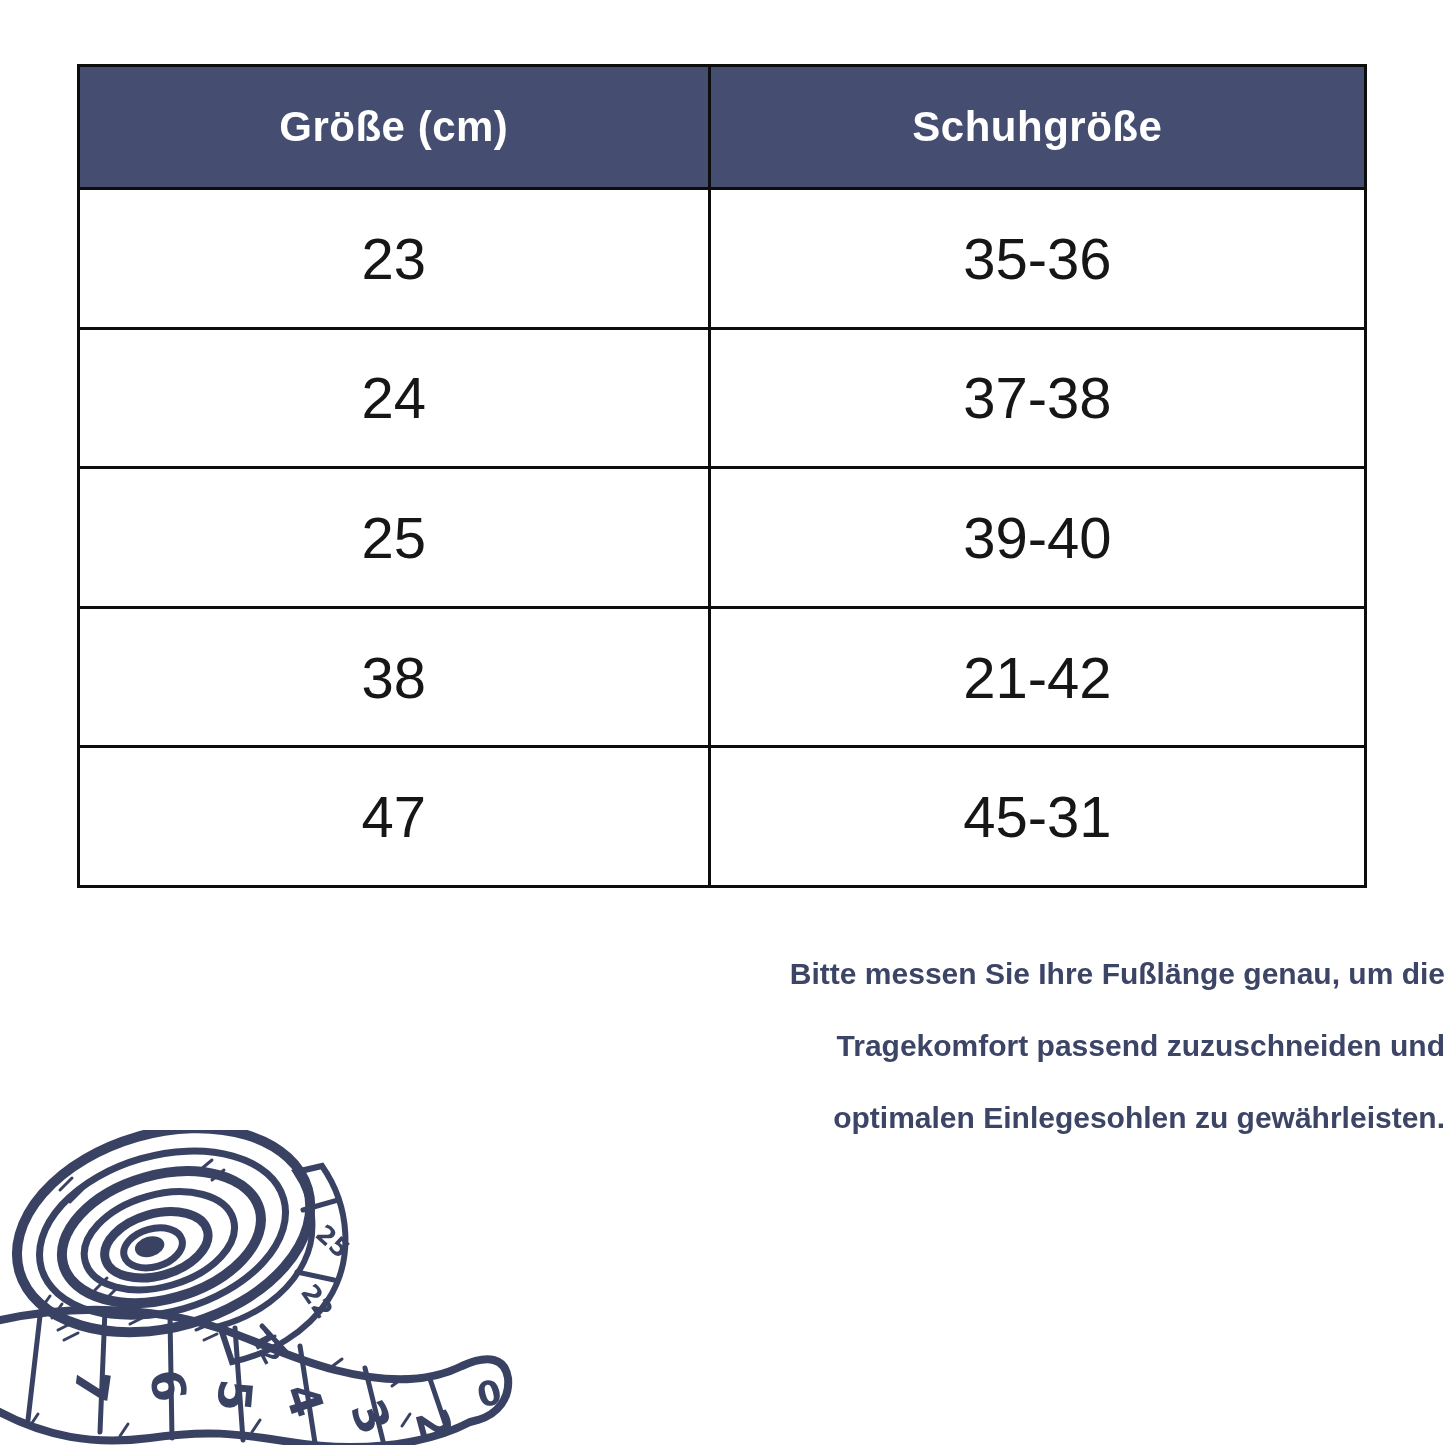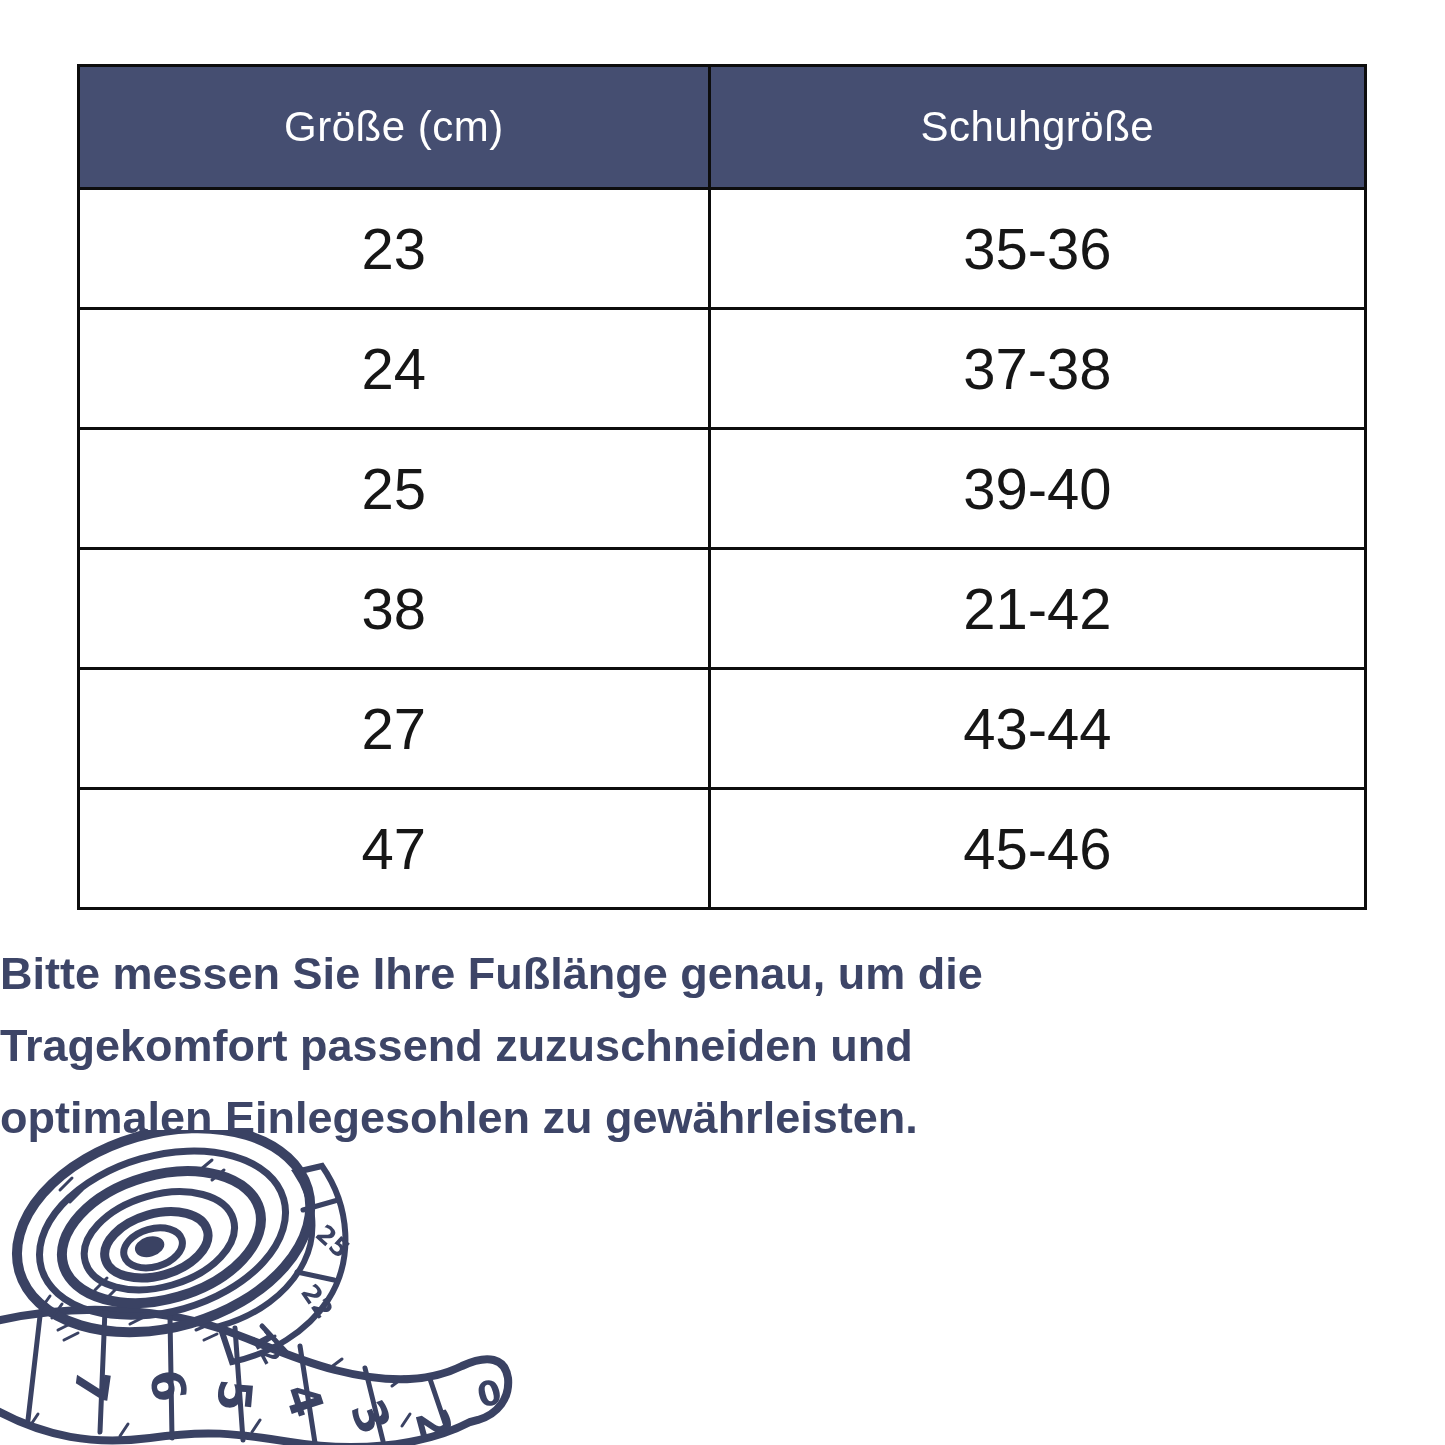--- a/index.html
+++ b/index.html
@@ -11,31 +11,31 @@
   
   table.size-table{
     position:absolute;left:77px;top:64px;width:1290px;height:824px;
     border-collapse:collapse;table-layout:fixed;background:#ffffff;
   }
   .size-table th,.size-table td{
     border:3px solid #0d0d0d;text-align:center;vertical-align:middle;
     padding:0;
   }
   .size-table th{
-    background:#454e71;color:#ffffff;font-size:42px;font-weight:400;
+    background:#454e71;color:#ffffff;font-size:42px;font-weight:700;
     height:120px;letter-spacing:.5px;
   }
   .size-table td{
     font-size:58px;color:#161616;font-weight:400;height:117px;
   }
   .col-cm{width:49%;} .col-shoe{width:51%;}
   
   .note{
     position:absolute;left:0;top:938px;width:100%;
-    text-align:left;color:#3d4567;font-weight:700;font-size:45px;
+    text-align:right;color:#3d4567;font-weight:700;font-size:30px;
     line-height:72px;
   }
   
   .tape-wrap{position:absolute;left:0;bottom:0;width:555px;height:315px;}
   .ink{stroke:#3a4263;fill:none;stroke-linecap:round;}
   .tape-num{
     font-family:"DejaVu Sans", sans-serif;font-weight:700;fill:#3a4263;
   }
 </style>
 </head>
@@ -63,26 +63,22 @@
     </tr>
     <tr>
       <td>25</td>
       <td>39-40</td>
     </tr>
     <tr>
       <td>38</td>
       <td>21-42</td>
     </tr>
     <tr>
-      <td>27</td>
-      <td>43-44</td>
-    </tr>
-    <tr>
       <td>47</td>
-      <td>45-46</td>
+      <td>45-31</td>
     </tr>
   </tbody>
 </table>
 
 <div class="note">
   <div>Bitte messen Sie Ihre Fußlänge genau, um die</div>
   <div>Tragekomfort passend zuzuschneiden und</div>
   <div>optimalen Einlegesohlen zu gewährleisten.</div>
 </div>
 

